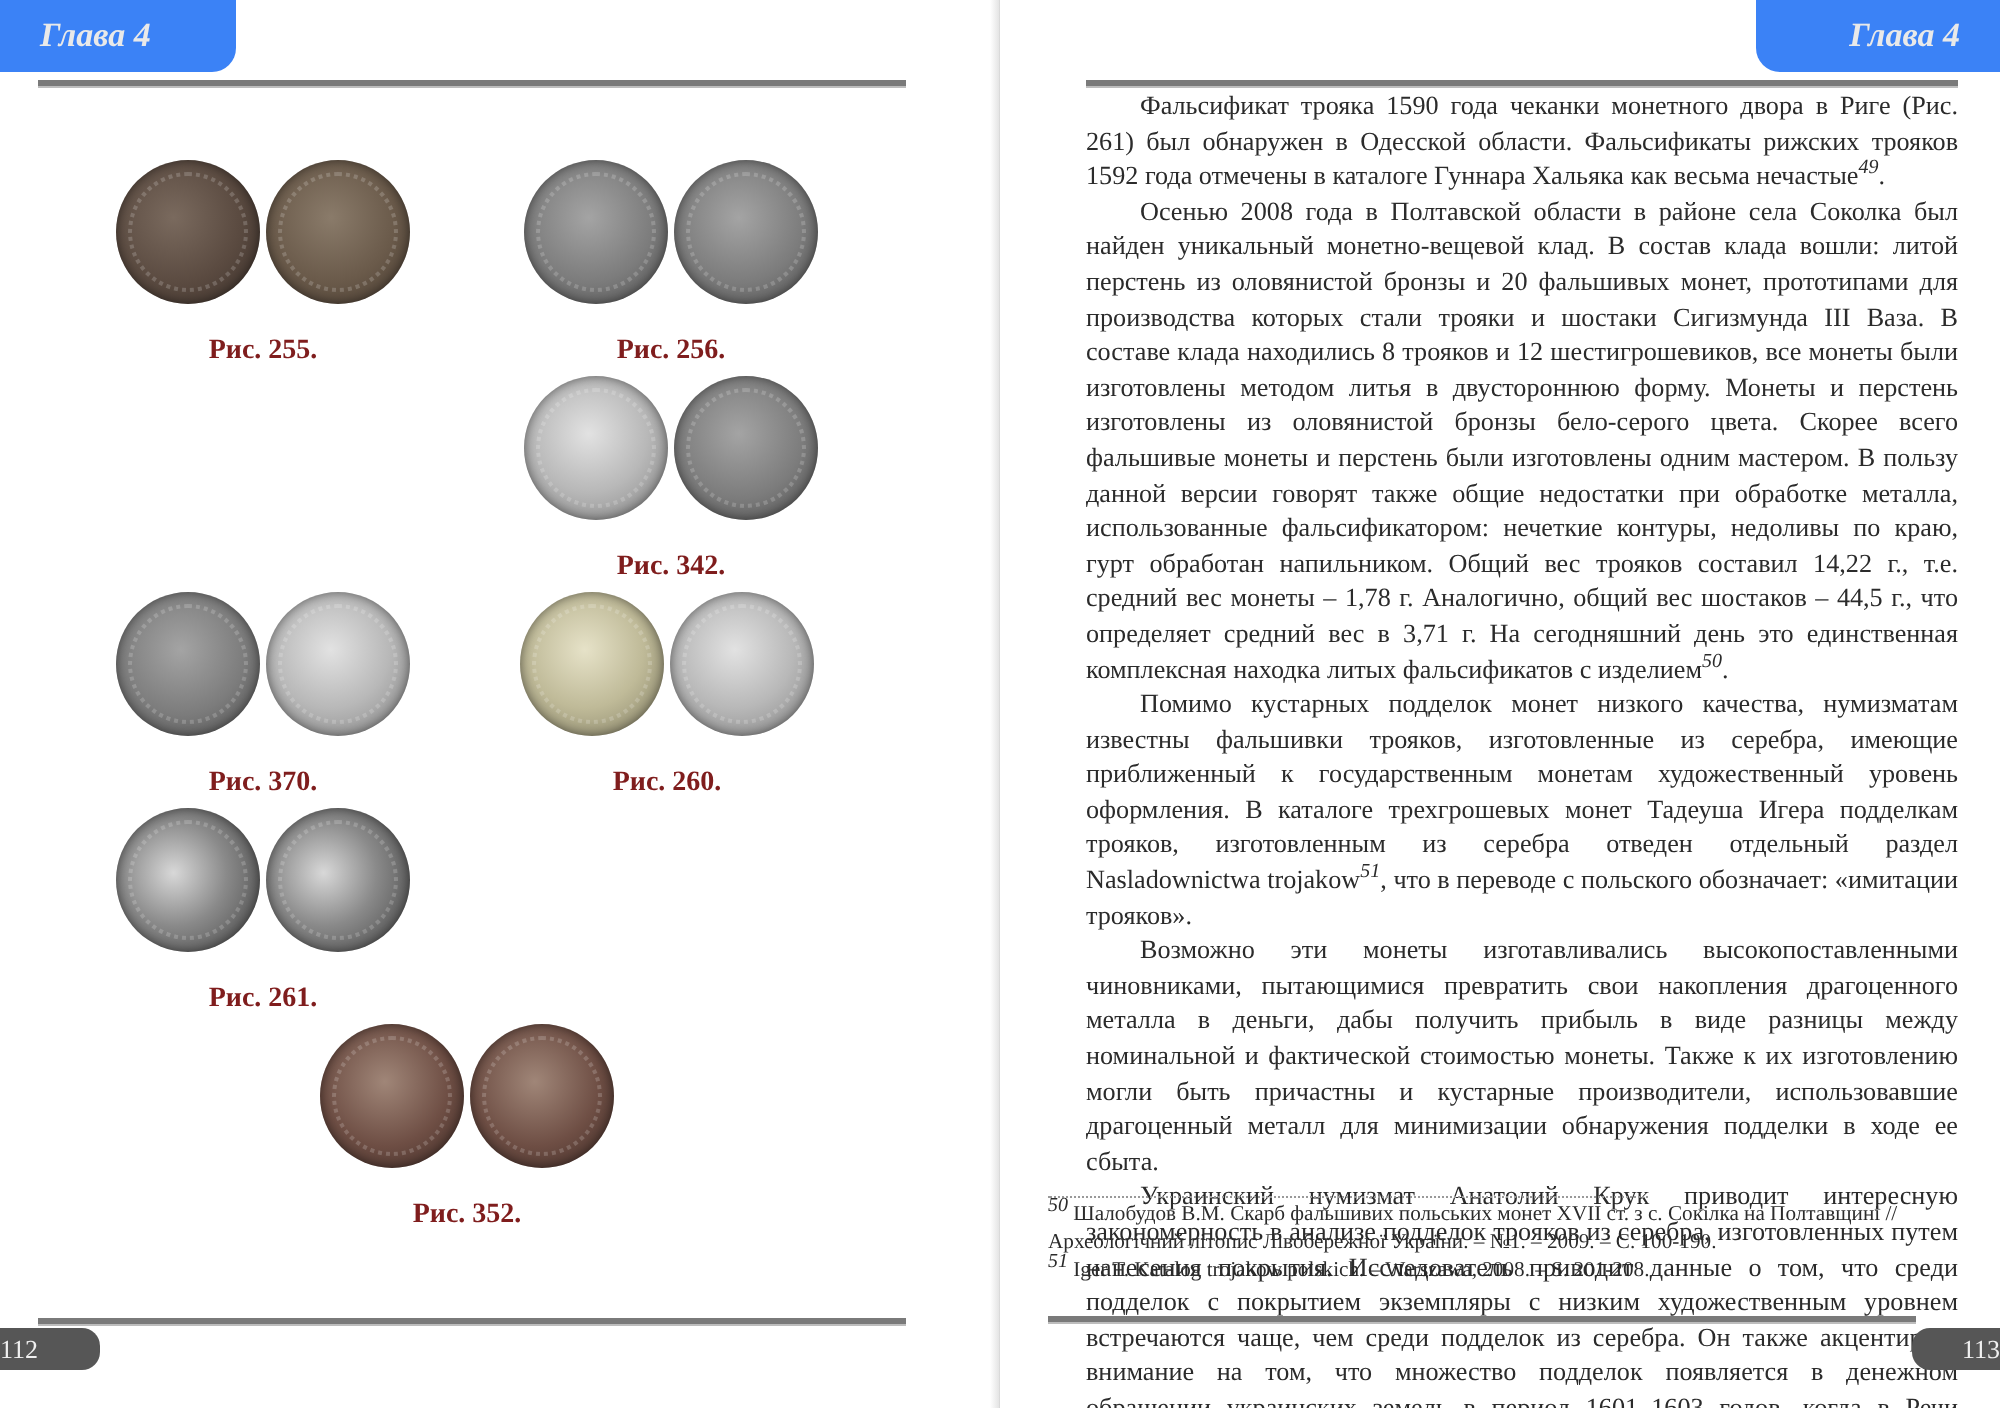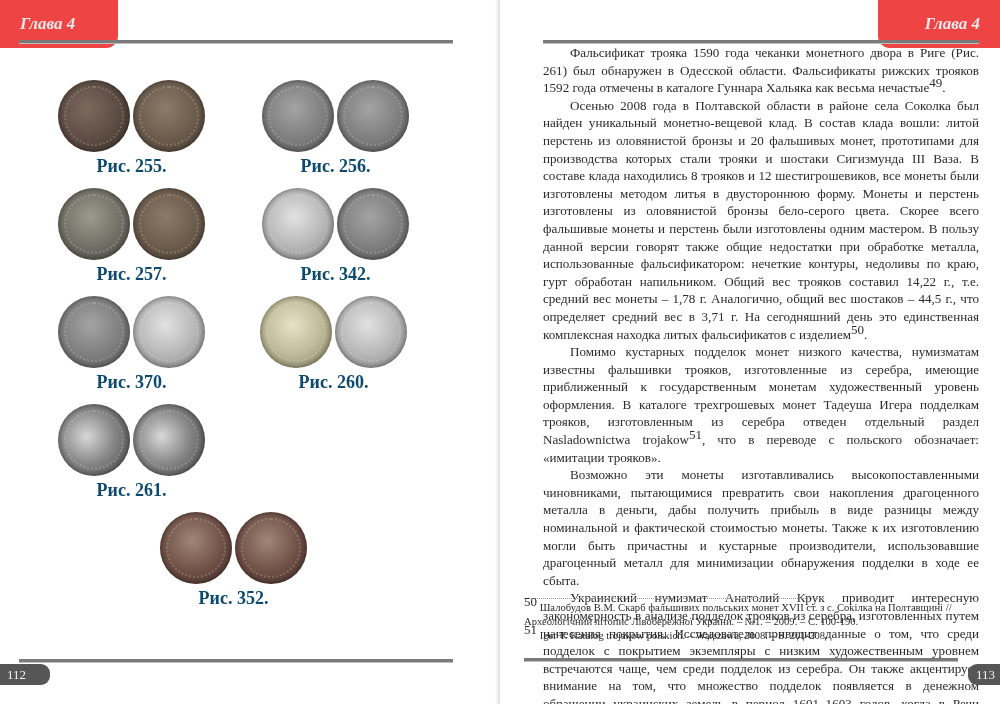--- a/index.html
+++ b/index.html
@@ -11,71 +11,71 @@
     position: relative;
   }
   .page { position: absolute; top: 0; height: 704px; width: 500px; background: #fff; }
   .page-left { left: 0; }
   .page-right { left: 500px; }
   .spine {
     position: absolute; left: 495px; top: 0; width: 10px; height: 704px;
     background: linear-gradient(to right, #fff 0%, #e4e4e4 45%, #cfcfcf 50%, #e4e4e4 55%, #fff 100%);
   }
   .chapter-tab {
-    position: absolute; top: 0; height: 48px; width: 118px;
-    background: #ef4444; color: #e9e9e9;
+    position: absolute; top: 0; height: 36px; width: 118px;
+    background: #3b82f6; color: #e9e9e9;
     font-style: italic; font-weight: bold; font-size: 17px;
     display: flex; align-items: center;
   }
   .page-left .chapter-tab { left: 0; border-bottom-right-radius: 12px; padding-left: 20px; box-sizing: border-box; }
   .page-right .chapter-tab { right: 0; border-bottom-left-radius: 12px; justify-content: flex-end; padding-right: 20px; box-sizing: border-box; width: 122px; }
   .rule {
     position: absolute; height: 3px; background: #7a7a7a;
     border-bottom: 1px solid #bdbdbd;
   }
   .page-left .rule-top { left: 19px; width: 434px; top: 40px; }
   .page-left .rule-bottom { left: 19px; width: 434px; top: 659px; }
   .page-right .rule-top { left: 43px; width: 436px; top: 40px; }
   .page-right .rule-bottom { left: 24px; width: 434px; top: 658px; }
   .page-num {
     position: absolute; top: 664px; height: 21px;
     background: #565656; color: #f0f0f0; font-size: 13px;
     display: flex; align-items: center;
   }
-  .page-left .page-num { left: 0; width: 50px; border-top-right-radius: 9px; border-bottom-right-radius: 9px; justify-content: flex-end; padding-right: 24px; box-sizing: border-box; }
-  .page-right .page-num { right: 0; width: 32px; border-top-left-radius: 9px; border-bottom-left-radius: 9px; padding-left: 8px; box-sizing: border-box; }
+  .page-left .page-num { left: 0; width: 50px; border-top-right-radius: 9px; border-bottom-right-radius: 9px; justify-content: flex-start; padding-right: 24px; box-sizing: border-box; }
+  .page-right .page-num { right: 0; width: 44px; border-top-left-radius: 9px; border-bottom-left-radius: 9px; padding-left: 8px; box-sizing: border-box; justify-content: flex-end; }
 
   
   .figure { position: absolute; text-align: center; }
   .coins { display: flex; gap: 3px; justify-content: center; }
   .coin {
     width: 72px; height: 72px; border-radius: 50%;
     position: relative; box-shadow: inset 0 0 6px rgba(0,0,0,0.5);
   }
   .coin::after {
     content: ""; position: absolute; inset: 6px; border-radius: 50%;
     border: 2px dotted rgba(255,255,255,0.18);
   }
-  .caption { font-weight: bold; font-size: 18px; color: #0c4a6e; margin-top: 4px; }
+  .caption { font-weight: bold; font-size: 14px; color: #7f1d1d; margin-top: 16px; }
   .c-bronze-dark { background: radial-gradient(circle at 40% 40%, #7a6a5e 0%, #5a4a40 55%, #3b302a 100%); }
   .c-bronze { background: radial-gradient(circle at 45% 40%, #8a7b6a 0%, #6a5a4a 55%, #463a30 100%); }
   .c-grey { background: radial-gradient(circle at 45% 40%, #a4a4a4 0%, #7c7c7c 55%, #4f4f4f 100%); }
   .c-silver { background: radial-gradient(circle at 45% 40%, #e2e2e2 0%, #b8b8b8 50%, #7e7e7e 100%); }
   .c-silver-yellow { background: radial-gradient(circle at 45% 40%, #e6e2c8 0%, #bfba98 50%, #7e7a60 100%); }
   .c-mixed { background: radial-gradient(circle at 40% 45%, #d8d8d8 0%, #8a8a8a 45%, #3e3e3e 100%); }
   .c-red { background: radial-gradient(circle at 45% 40%, #a08678 0%, #6e4e44 55%, #3e2b26 100%); }
   .c-greygreen { background: radial-gradient(circle at 45% 40%, #9a9a8e 0%, #6e6e64 55%, #42423c 100%); }
 
   
   .text-col {
     position: absolute; left: 43px; top: 44px; width: 436px;
     font-size: 13.1px; line-height: 17.6px; text-align: justify; color: #2b2b2b;
   }
   .text-col p { margin: 0; text-indent: 27px; }
-  sup { font-size: 13px; line-height: 0; }
+  sup { font-size: 10px; line-height: 0; font-style: italic; }
   .fn-rule { position: absolute; left: 24px; top: 598px; width: 300px; border-top: 1px dotted #999; }
   .footnotes {
     position: absolute; left: 24px; top: 601px; width: 450px;
     font-size: 10.6px; line-height: 13.8px; color: #2b2b2b;
   }
   .footnotes div { margin: 0; }
 </style>
 </head>
 <body>
 
@@ -94,27 +94,20 @@
   </div>
 
   <div class="figure" style="left:262px; top:80px;">
     <div class="coins">
       <div class="coin c-grey"></div>
       <div class="coin c-grey"></div>
     </div>
     <div class="caption">Рис. 256.</div>
   </div>
 
-  <div class="figure" style="left:58px; top:188px;">
-    <div class="coins">
-      <div class="coin c-greygreen"></div>
-      <div class="coin c-bronze"></div>
-    </div>
-    <div class="caption">Рис. 257.</div>
-  </div>
 
   <div class="figure" style="left:262px; top:188px;">
     <div class="coins">
       <div class="coin c-silver"></div>
       <div class="coin c-grey"></div>
     </div>
     <div class="caption">Рис. 342.</div>
   </div>
 
   <div class="figure" style="left:58px; top:296px;">

